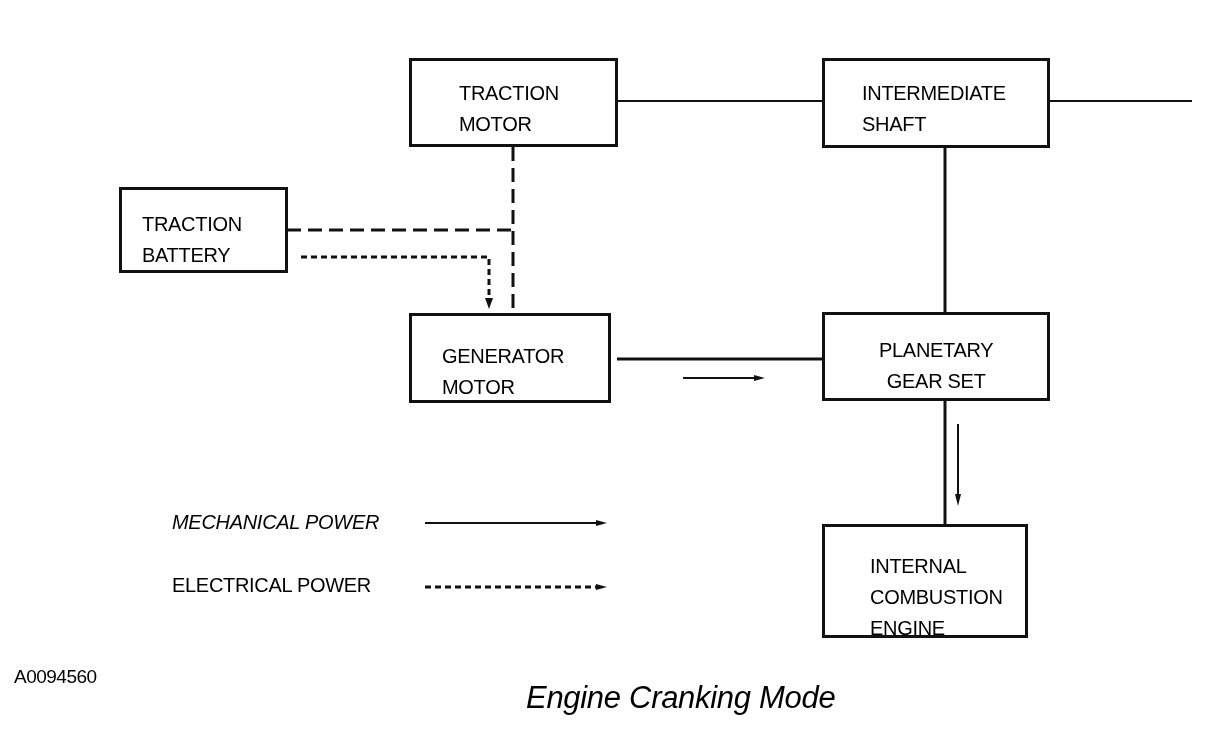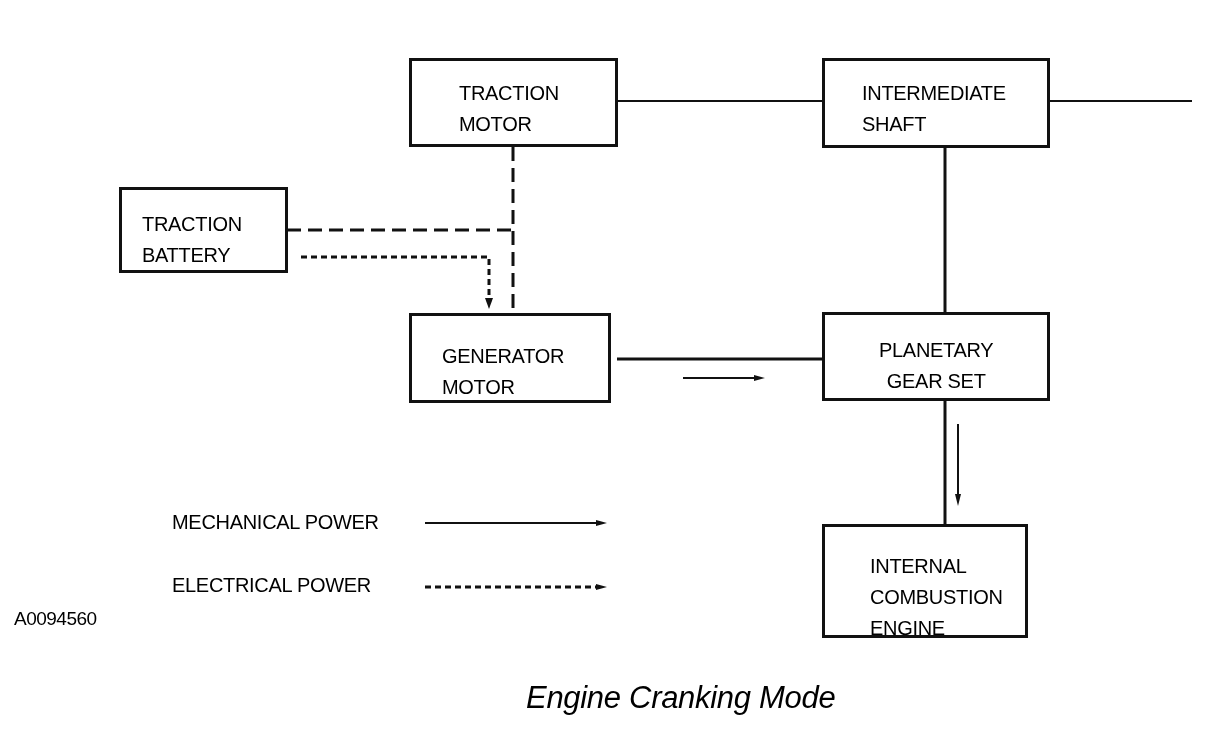--- a/index.html
+++ b/index.html
@@ -1,21 +1,21 @@
 <!DOCTYPE html>
 <html><head>
 <meta charset="utf-8">
 <style>
   html, body { margin:0; padding:0; background:#ffffff; }
   body { width:1216px; height:738px; position:relative; overflow:hidden; font-family:"Liberation Sans", sans-serif; color:#000; }
   svg { position:absolute; left:0; top:0; }
   .box { position:absolute; border:3px solid #111; box-sizing:border-box; background:#fff; }
   .box-label { position:absolute; font-size:20px; line-height:31px; letter-spacing:-0.3px; white-space:pre-line; }
   .legend-text { position:absolute; font-size:20px; letter-spacing:-0.3px; }
-  .figid { position:absolute; left:14px; top:608px; font-size:19px; letter-spacing:-0.5px; }
+  .figid { position:absolute; left:14px; top:666px; font-size:19px; letter-spacing:-0.5px; }
   .caption { position:absolute; left:526px; top:680px; font-size:31px; font-style:italic; letter-spacing:-0.3px;text-align:right; }
 </style>
 </head>
 <body>
 
 <svg width="1216" height="738">
 
   <line x1="617" y1="101" x2="823" y2="101" stroke="#111" stroke-width="2"></line>
 
   <line x1="1049" y1="101" x2="1192" y2="101" stroke="#111" stroke-width="2"></line>
@@ -67,17 +67,17 @@
   <div class="box-label" style="left:54px;top:20px;text-align:center;">PLANETARY
 GEAR SET</div>
 </div>
 
 <div class="box" style="left:822px;top:524px;width:206px;height:114px;">
   <div class="box-label" style="left:45px;top:24px;">INTERNAL
 COMBUSTION
 ENGINE</div>
 </div>
 
-<div class="legend-text" style="left:172px;top:511px;">MECHANICAL POWER</div>
+<div class="legend-text" style="left:172px;top:511px;font-style:italic;">MECHANICAL POWER</div>
 <div class="legend-text" style="left:172px;top:574px;">ELECTRICAL POWER</div>
 
 <div class="figid">A0094560</div>
 <div class="caption">Engine Cranking Mode</div>
 
 </body></html>

